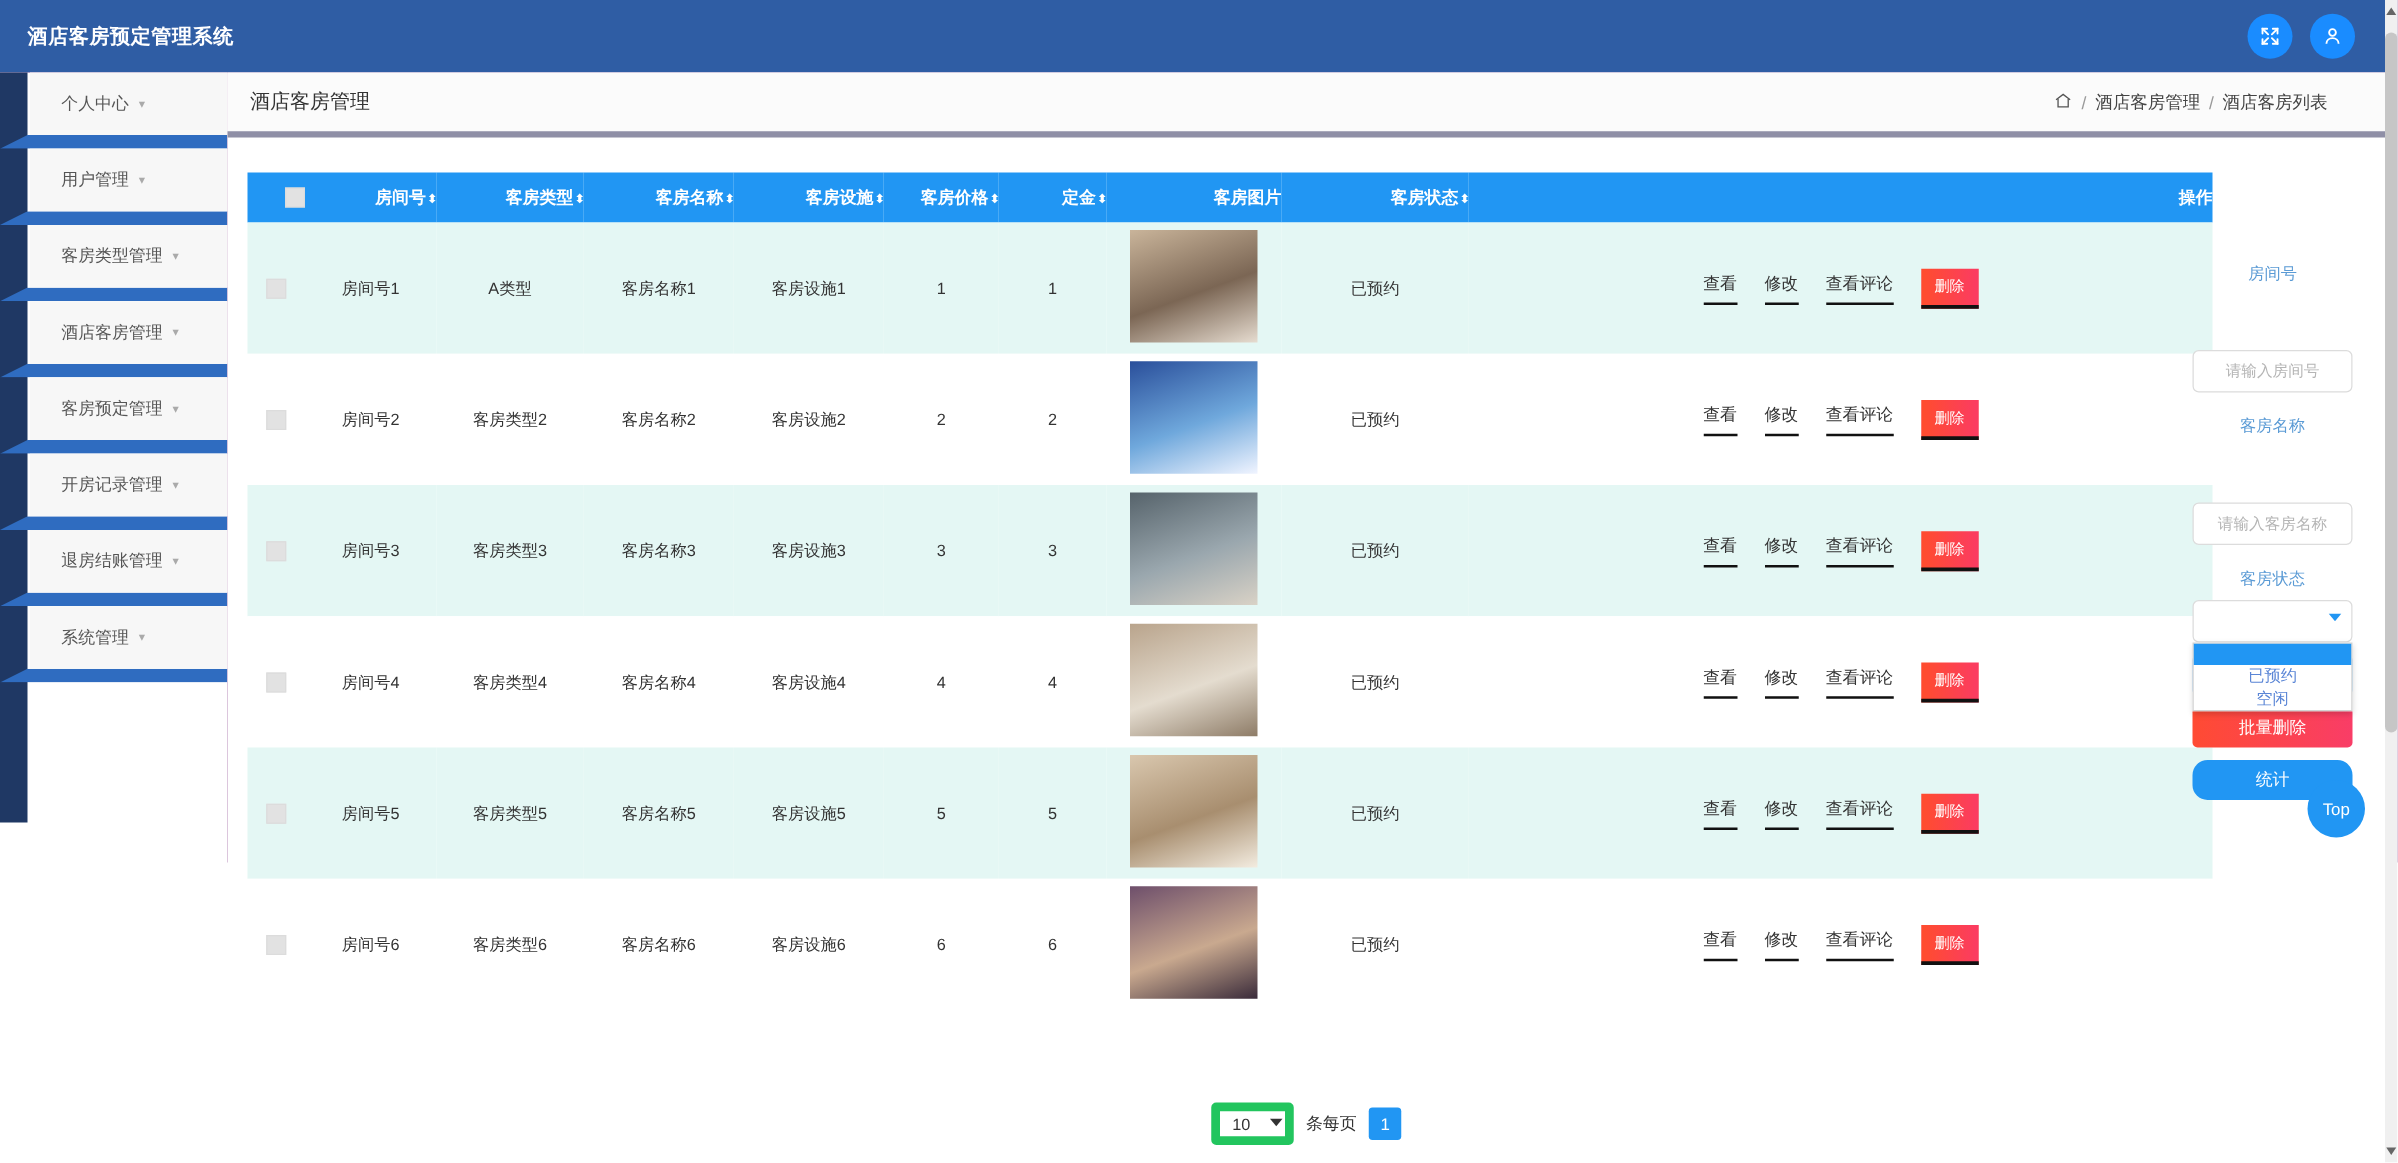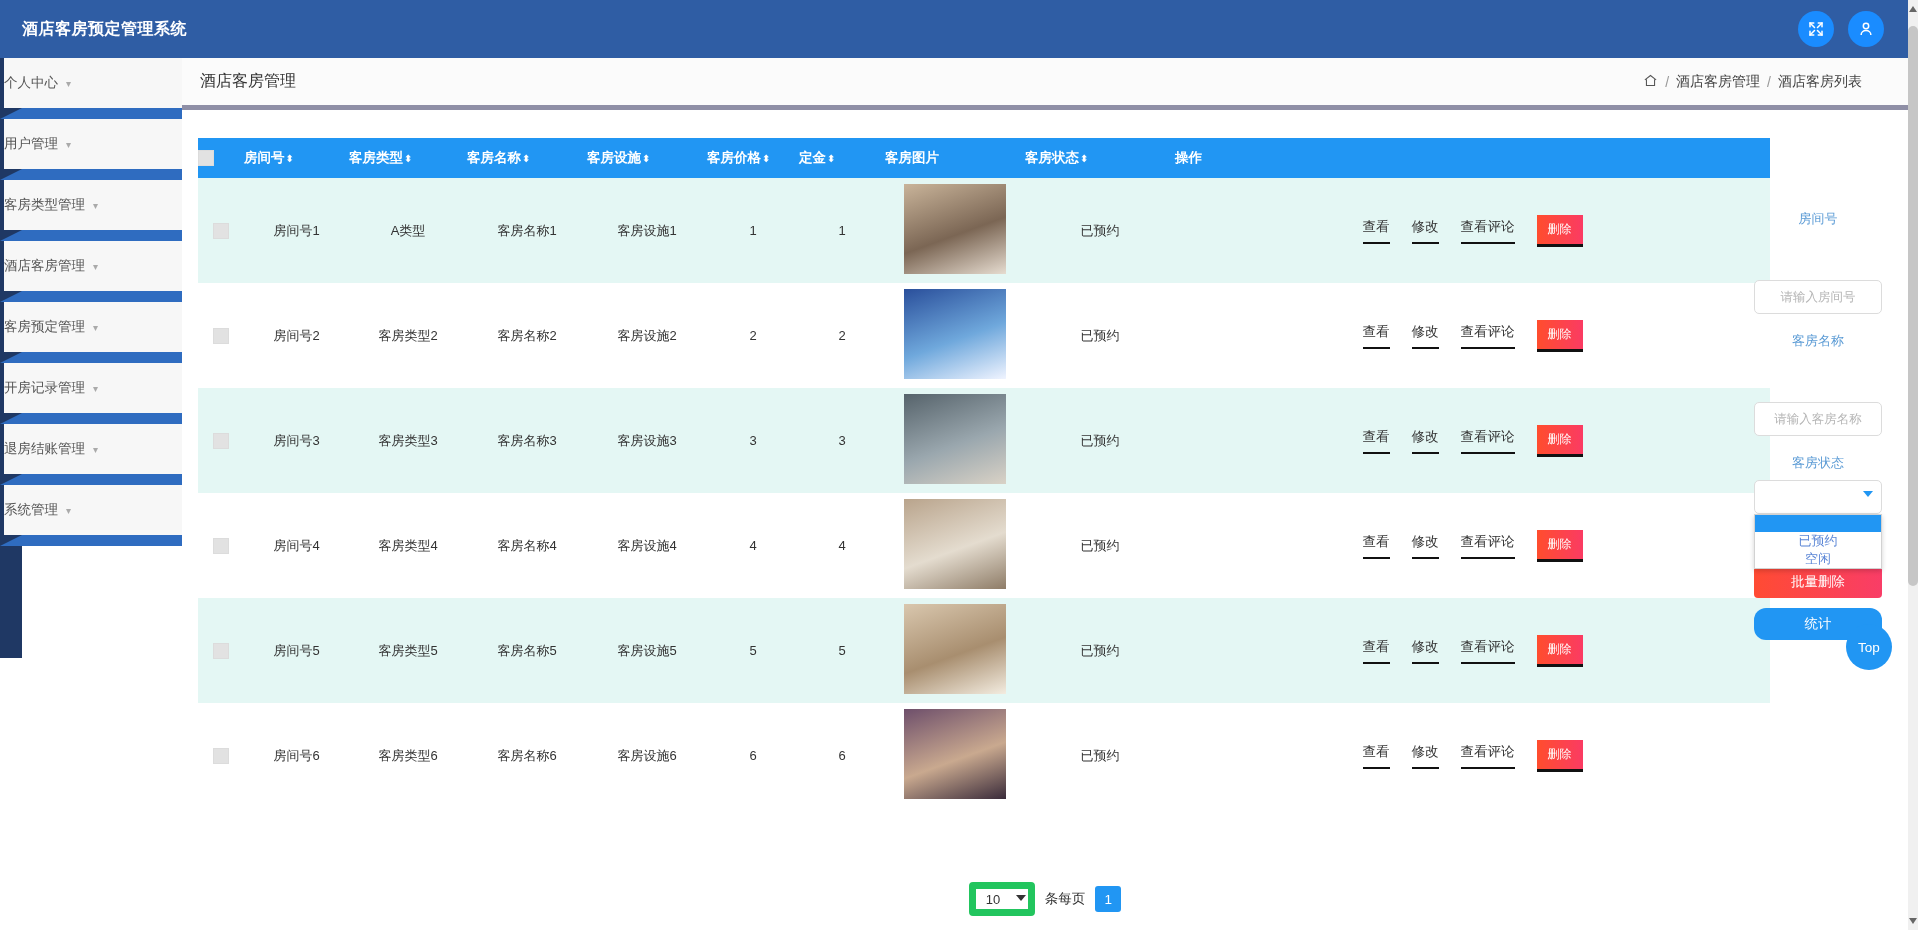--- a/index.html
+++ b/index.html
@@ -22,22 +22,22 @@
     width:36px; height:36px; border-radius:50%; background:#1a8cff;
     display:flex; align-items:center; justify-content:center; color:#fff;
   }
   .circ-icon svg { display:block; }
 
   
   .sidebar { position:absolute; left:0; top:58px; width:182px; height:872px; background:#ffffff; }
   .side-rail { position:absolute; left:0; top:0; width:22px; height:600px; background:#1f3864; }
   .menu { position:absolute; left:0; top:0; width:182px; }
   .menu-item {
-    position:relative; height:50px; background:#f7f7f7; margin-left:4px;
-    display:flex; align-items:center; 
+    position:relative; height:50px; background:#f7f7f7; margin-left:24px;
+    display:flex; align-items:center; padding-left:25px;
     font-size:13.5px; color:#555; cursor:pointer;
   }
   .menu-item .caret { margin-left:8px; color:#aaa; font-size:10px; }
   .menu-sep { position:relative; height:11px; width:182px; overflow:hidden; }
   .menu-sep::before {
     content:""; position:absolute; left:0; top:0; width:182px; height:11px;
     background:#2f6cc0;
     clip-path: polygon(0 100%, 22px 0, 182px 0, 182px 100%);
   }
 
@@ -51,21 +51,21 @@
   .page-title { font-size:16px; color:#333; }
   .breadcrumb { font-size:14px; color:#444; display:flex; align-items:center; gap:7px;}
   .breadcrumb .sep { color:#999; }
   .home-icon { display:inline-block; }
 
   
   .table-wrap { position:relative; padding: 28px 20px 0 16px; }
   table.data { width:1572px; border-collapse:collapse; table-layout:fixed; }
   table.data thead th {
     background:#2196f3; color:#fff; font-size:13.5px; font-weight:bold;
-    height:40px; text-align:left; white-space:nowrap;
+    height:40px; text-align:right; white-space:nowrap;
   }
   .sortarrows { font-size:10px; letter-spacing:-1px; display:inline-block; margin-left:1px;}
   table.data tbody td {
     text-align:center; font-size:13px; color:#333; vertical-align:middle;
     padding:6px 2px;
   }
   tr.row-even td { background:#e4f7f4; }
   tr.row-odd  td { background:#ffffff; }
   .chk {
     width:16px; height:16px; background:#e2e2e2; border:1px solid #dcdcdc;

